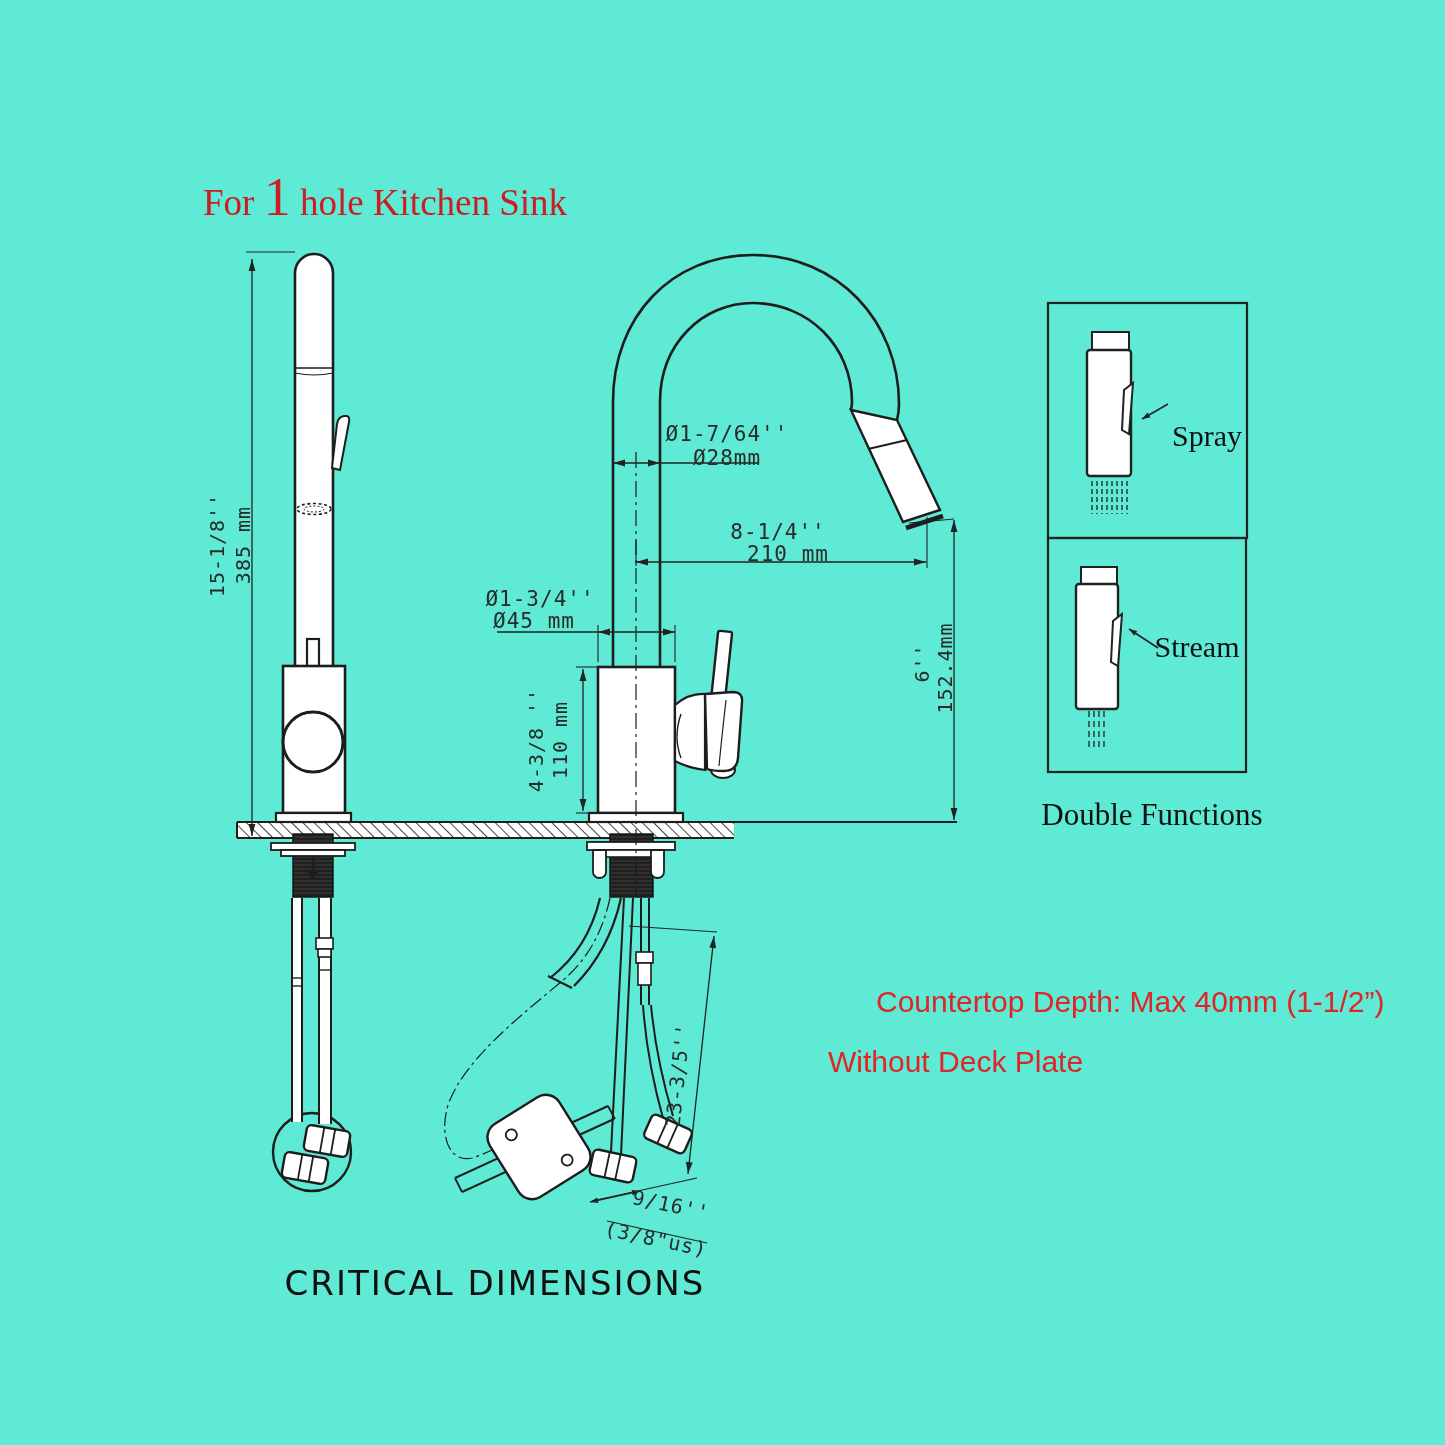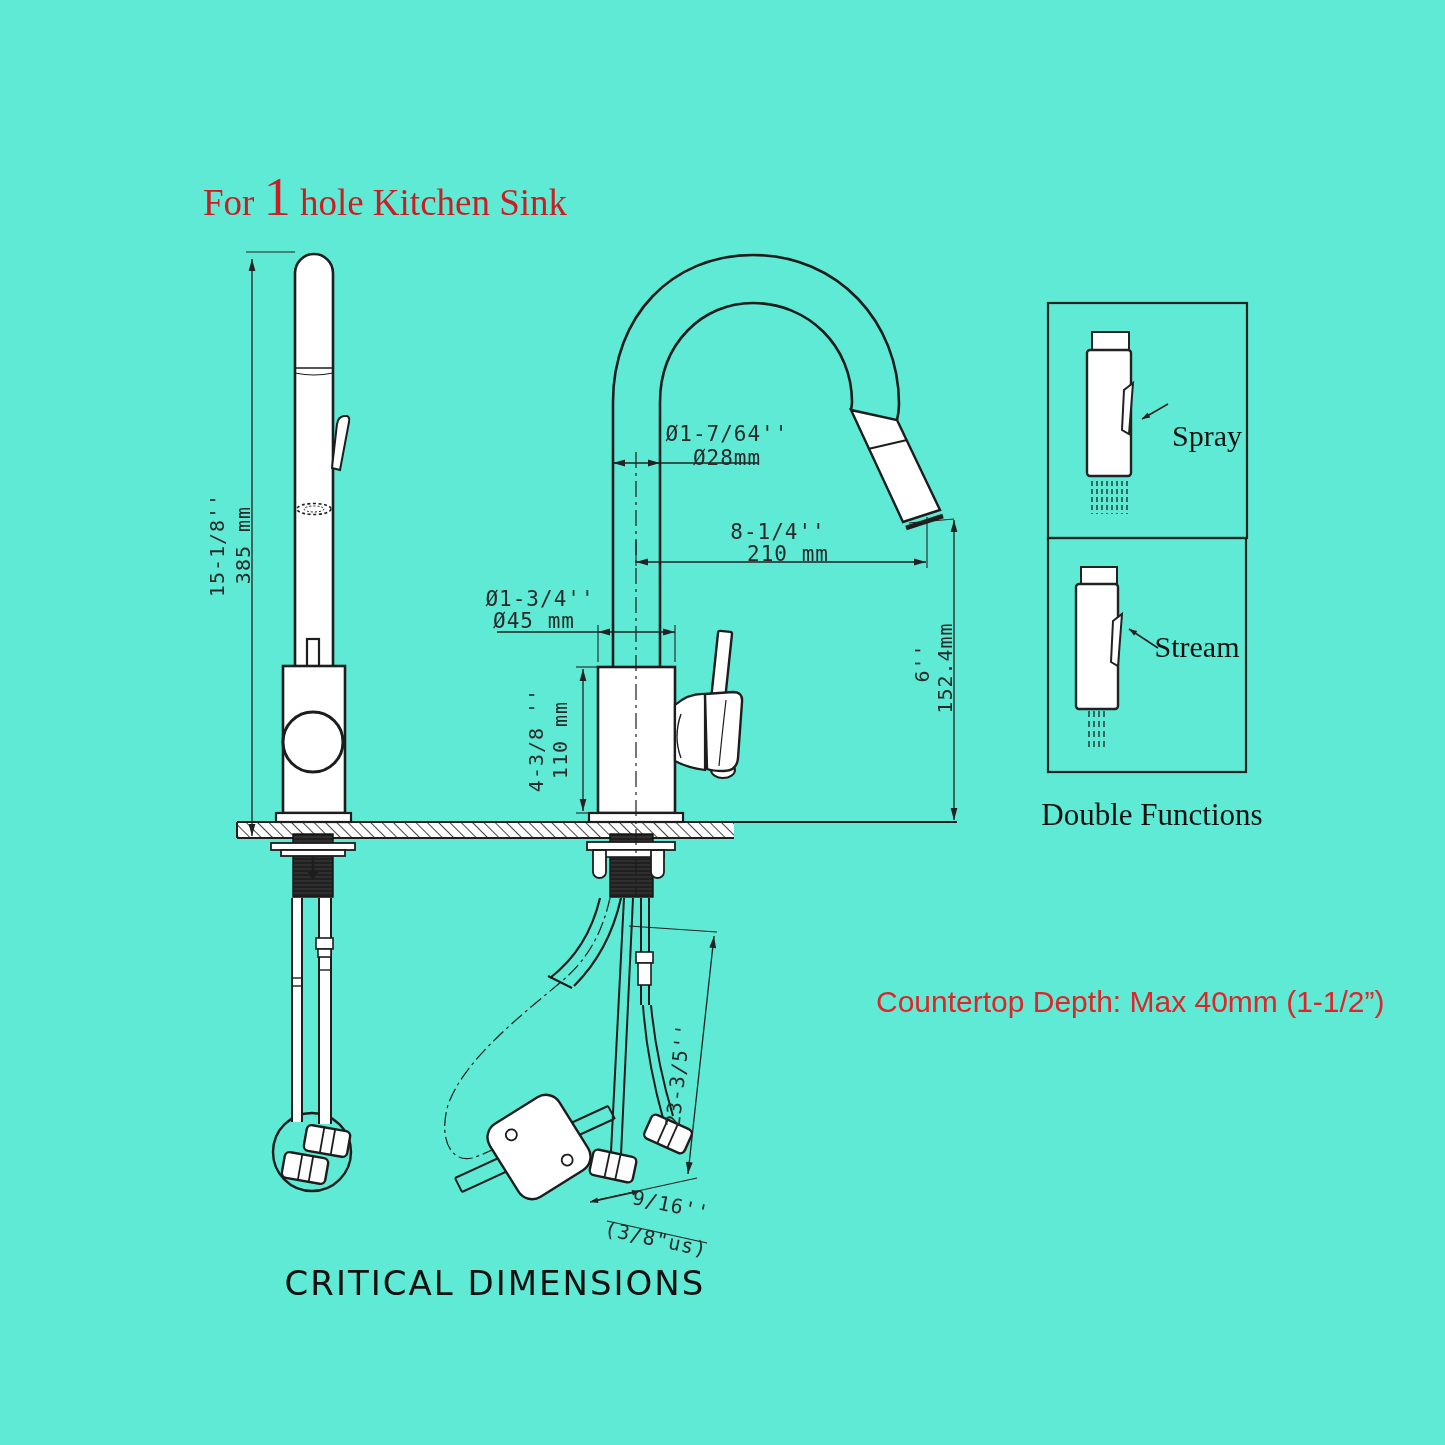--- a/index.html
+++ b/index.html
@@ -257,15 +257,16 @@
   <div class="lbl dim small r84" style="left:678px;top:1075px;">23-3/5''</div>
 
   <div class="lbl dim small r12" style="left:671px;top:1205px;">9/16''</div>
   <div class="lbl dim small r12" style="left:656px;top:1239px;">(3/8"us)</div>
 
   <div class="lbl serif fn-label" style="left:1207px;top:436px;text-align:right;">Spray</div>
   <div class="lbl serif fn-label" style="left:1197px;top:647px;">Stream</div>
   <div class="lbl serif fn-caption" style="left:1152px;top:815px;">Double Functions</div>
 
   <div class="note" style="top:985px;margin-left:48px;">Countertop Depth: Max 40mm (1-1/2”)</div>
+  <div class="note" style="top:1045px;">Without Deck Plate</div>
 
   <div class="footer">CRITICAL DIMENSIONS</div>
 </div>
 
 </body></html>

